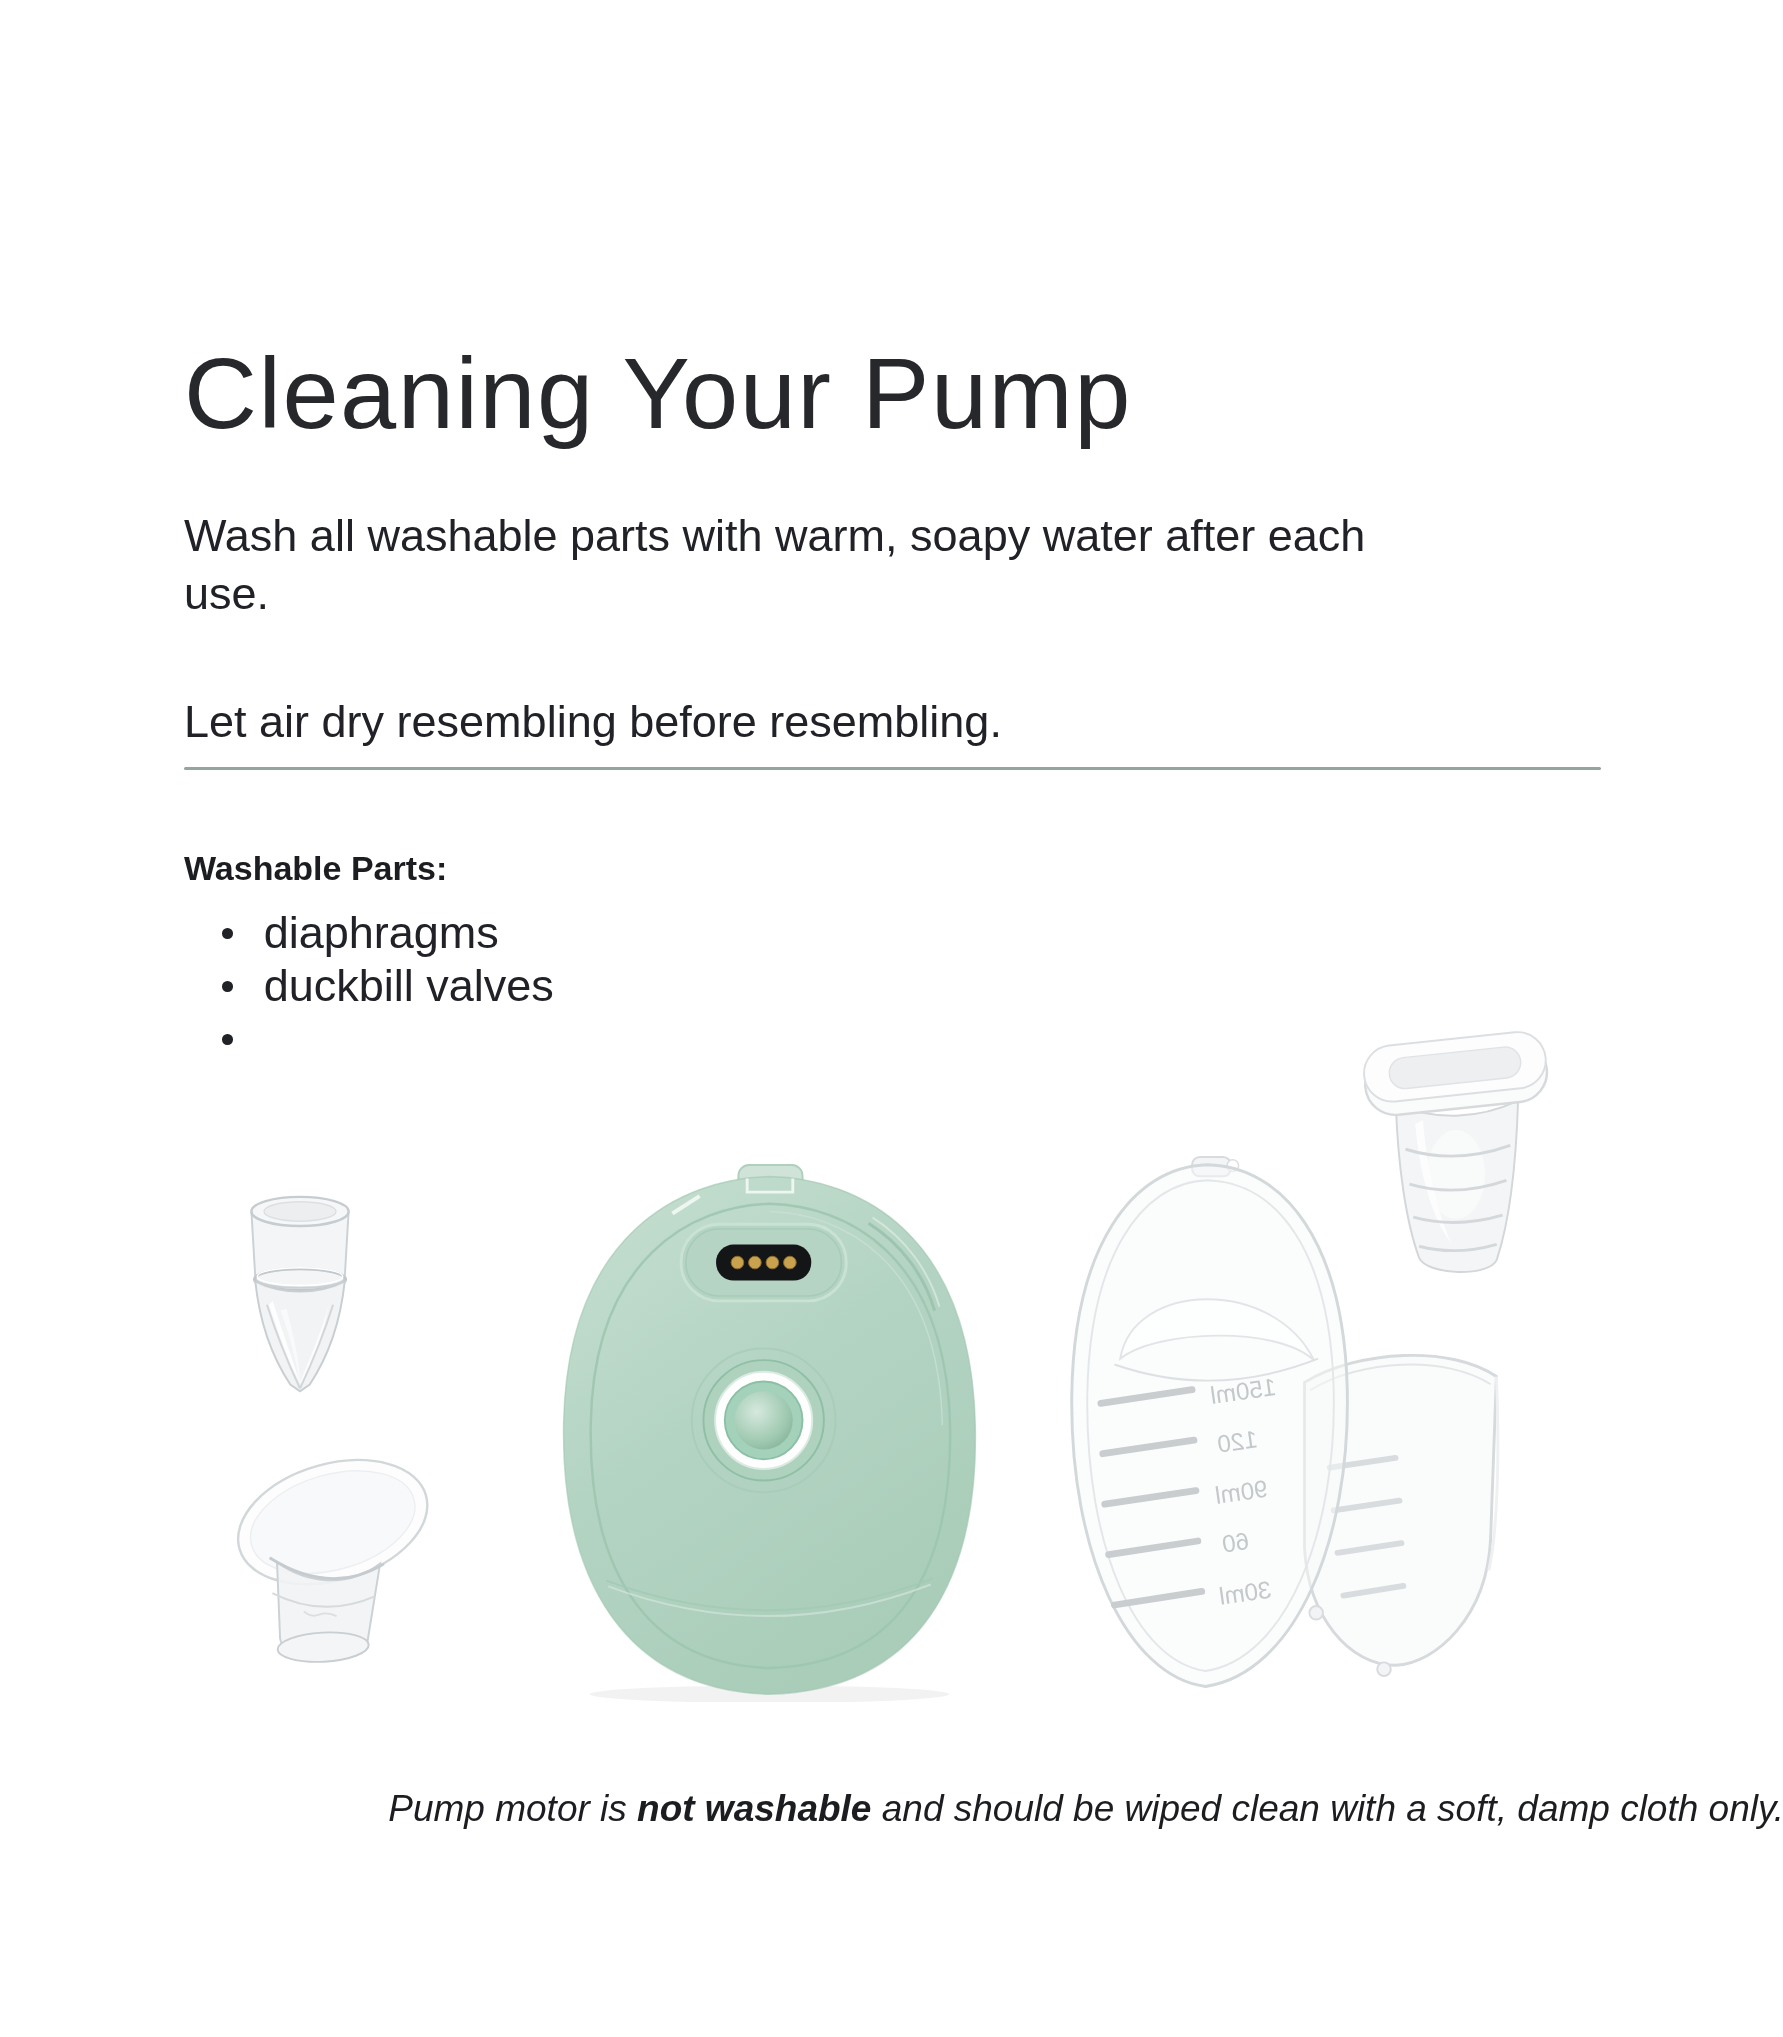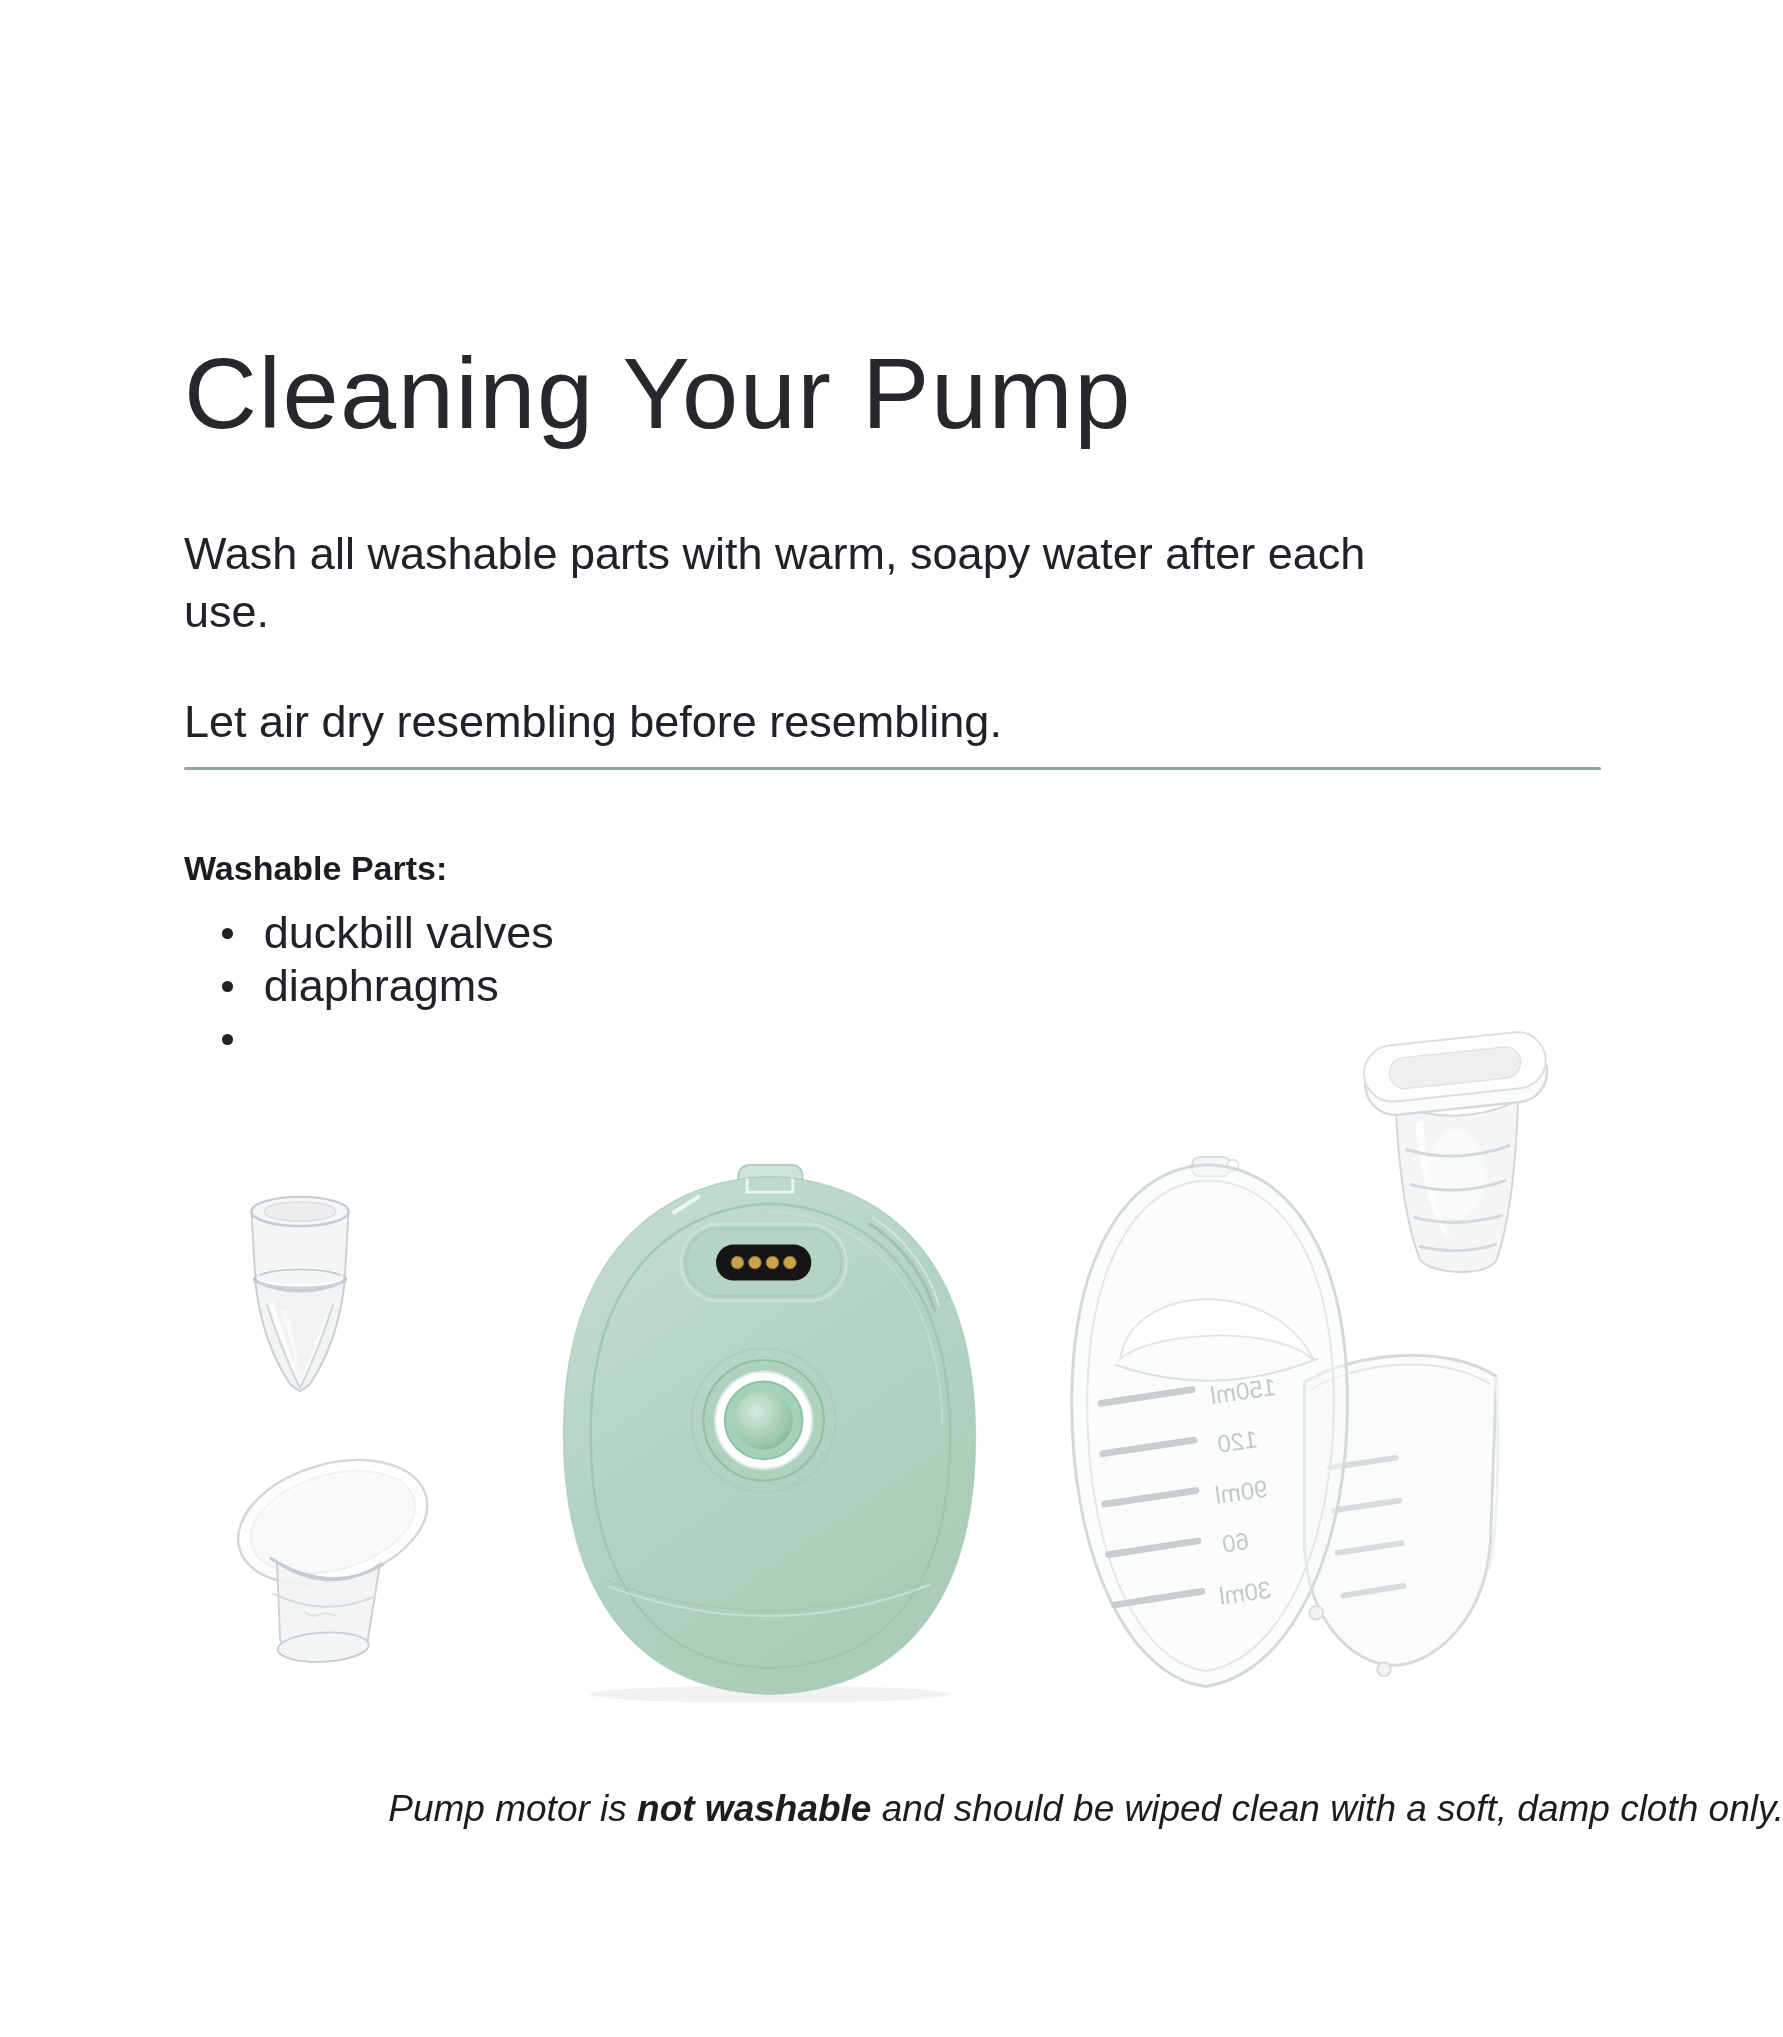--- a/index.html
+++ b/index.html
@@ -8,21 +8,21 @@
     font-family:"Liberation Sans", sans-serif;color:#222327;
   }
   .abs{position:absolute;}
   .page-title{
     left:184px;top:270px;font-size:101px;line-height:1.1;letter-spacing:1.5px;
     color:#27282b;font-weight:400;white-space:nowrap;
   }
   .intro-par{
     left:184px;width:1194px;font-size:45px;line-height:58px;color:#212227;
   }
-  .par1{top:480px;}
+  .par1{top:462px;}
   .par2{top:648px;white-space:nowrap;}
   .divider{
     left:184px;top:767px;width:1417px;height:2.9px;background:#94a49e;border-radius:1.9px;
   }
   .washable-heading{
     left:184px;top:821px;font-size:34px;font-weight:700;color:#1c1d21;white-space:nowrap;
   }
   .bullet-list{left:222px;top:906px;list-style:none;margin:0;padding:0;}
   .bullet-list.right{left:802px;}
   .bullet-list li{
@@ -55,25 +55,25 @@
 <p class="abs intro-par par1">Wash all washable parts with warm, soapy water after each use.</p>
 <p class="abs intro-par par2">Let air dry resembling before resembling.</p>
 
 <div class="abs divider"></div>
 
 <h2 class="abs washable-heading">Washable Parts:</h2>
 
 <ul class="abs bullet-list left">
   <li>
       <span class="dot"></span>
-      <span>duckbill valves</span>
+      <span>diaphragms</span>
     </li>
   <li>
       <span class="dot"></span>
-      <span>diaphragms</span>
+      <span>duckbill valves</span>
     </li>
   <li>
       <span class="dot"></span>
     </li>
 </ul>
 
 <ul class="abs bullet-list right">
 </ul>
 
 <svg class="img img-duckbill" width="141" height="209" viewBox="0 0 145 215">

